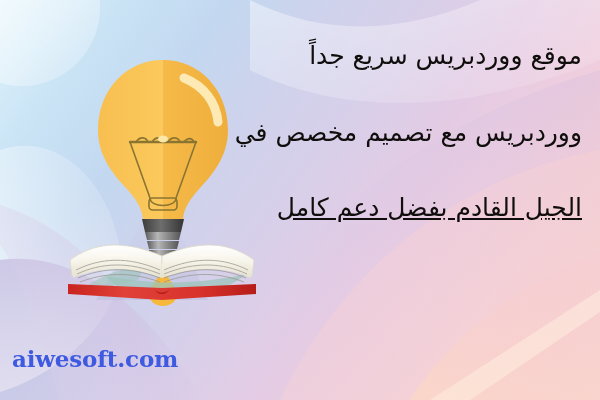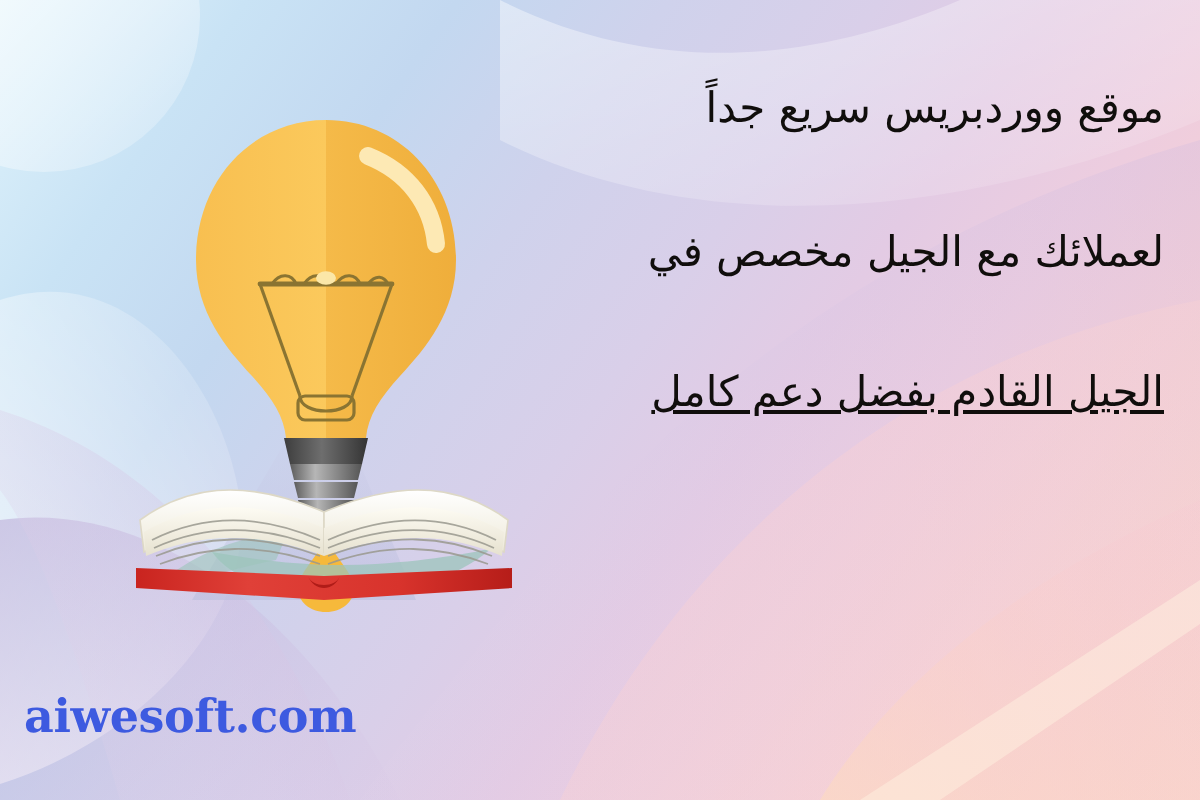--- a/index.html
+++ b/index.html
@@ -54,21 +54,21 @@
   #copy {
     position: absolute;
     right: 18px;
     top: 42px;
     width: 372px;
     text-align: right;
     direction: rtl;
   }
   .copy-line {
     font-family: "DejaVu Sans", "Liberation Sans", sans-serif;
-    font-size: 21px;
+    font-size: 25px;
     line-height: 1.15;
     color: #100e0c;
     white-space: nowrap;
     font-weight: 400;
     letter-spacing: 0.2px;
   }
   #line-1 { margin: 0 0 48px 0; }
   #line-2 { margin: 0 0 46px 0; }
   #line-3 { margin: 0; text-decoration: underline; }
 
@@ -241,19 +241,19 @@
         </g>
 
         <path d="M10,240 L104,244 L198,240 L198,250 L104,256 L10,250 Z" fill="url(#coverG)"></path>
         <path d="M96,244 C99,252 109,252 112,244 C110,250 98,250 96,244 Z" fill="#b01c18"></path>
       </g>
     </svg>
   </div>
 
   <div id="copy">
     <div class="copy-line" id="line-1">موقع ووردبريس سريع جداً</div>
-    <div class="copy-line" id="line-2">لعملائك مع الجيل مخصص في</div>
+    <div class="copy-line" id="line-2">ووردبريس مع تصميم مخصص في</div>
     <div class="copy-line" id="line-3">الجيل القادم بفضل دعم كامل</div>
   </div>
 
   <div id="watermark">aiwesoft.com</div>
 
 </div>
 
 </body></html>

